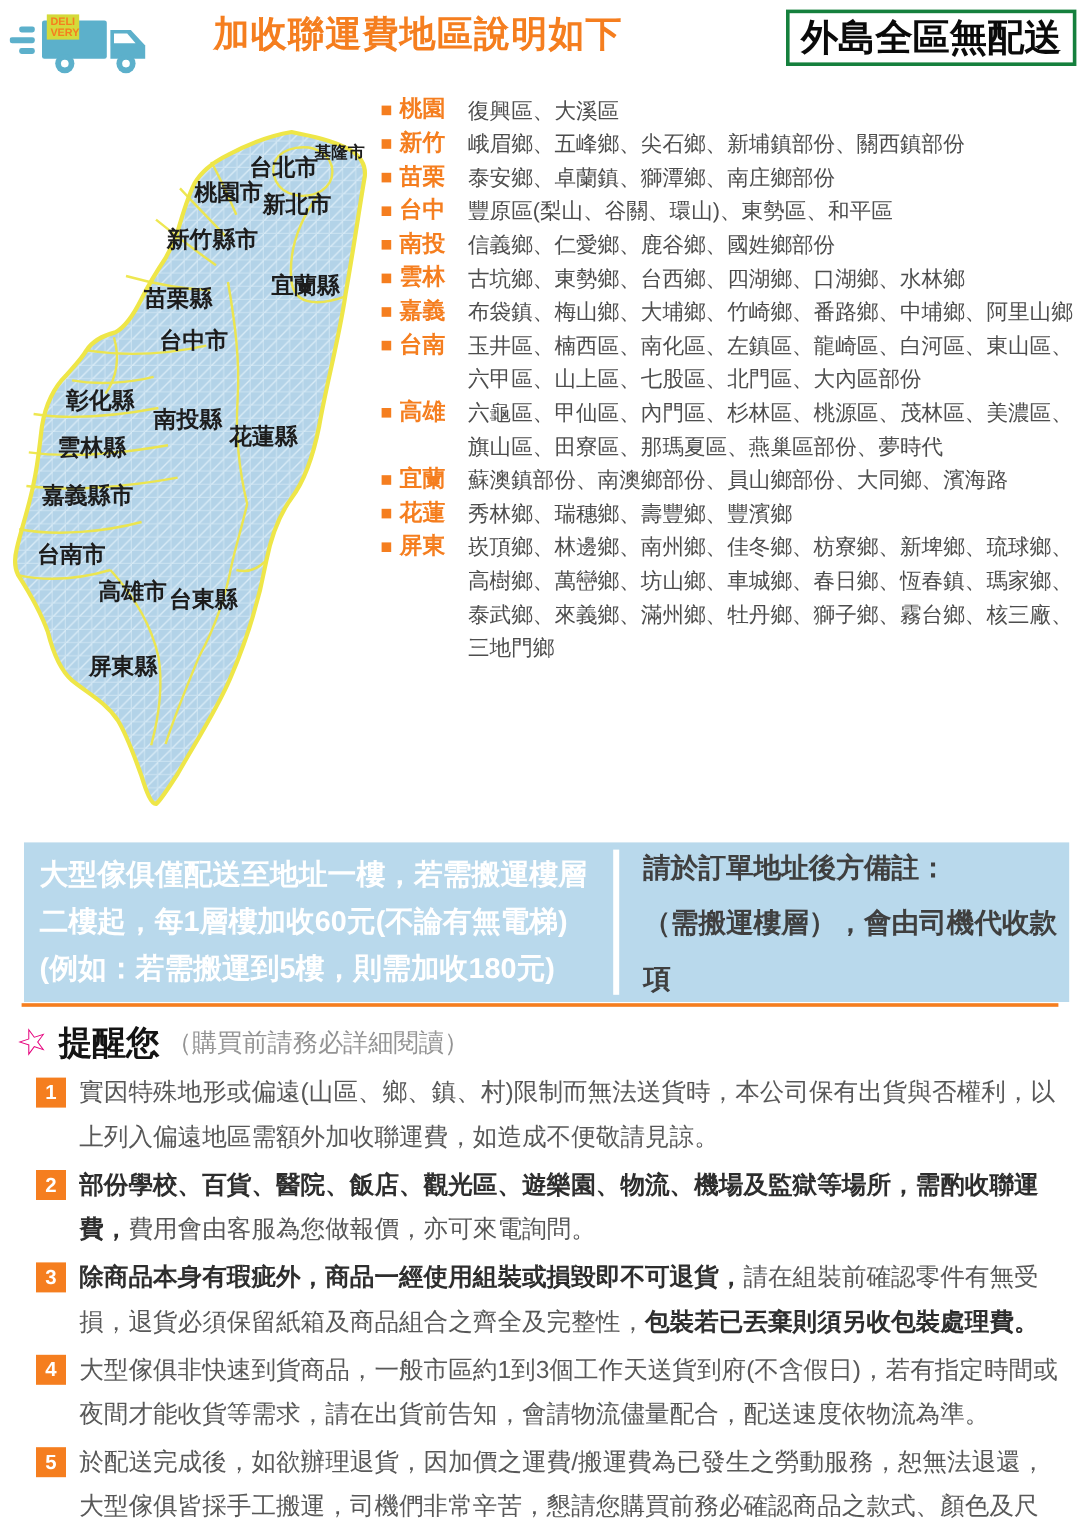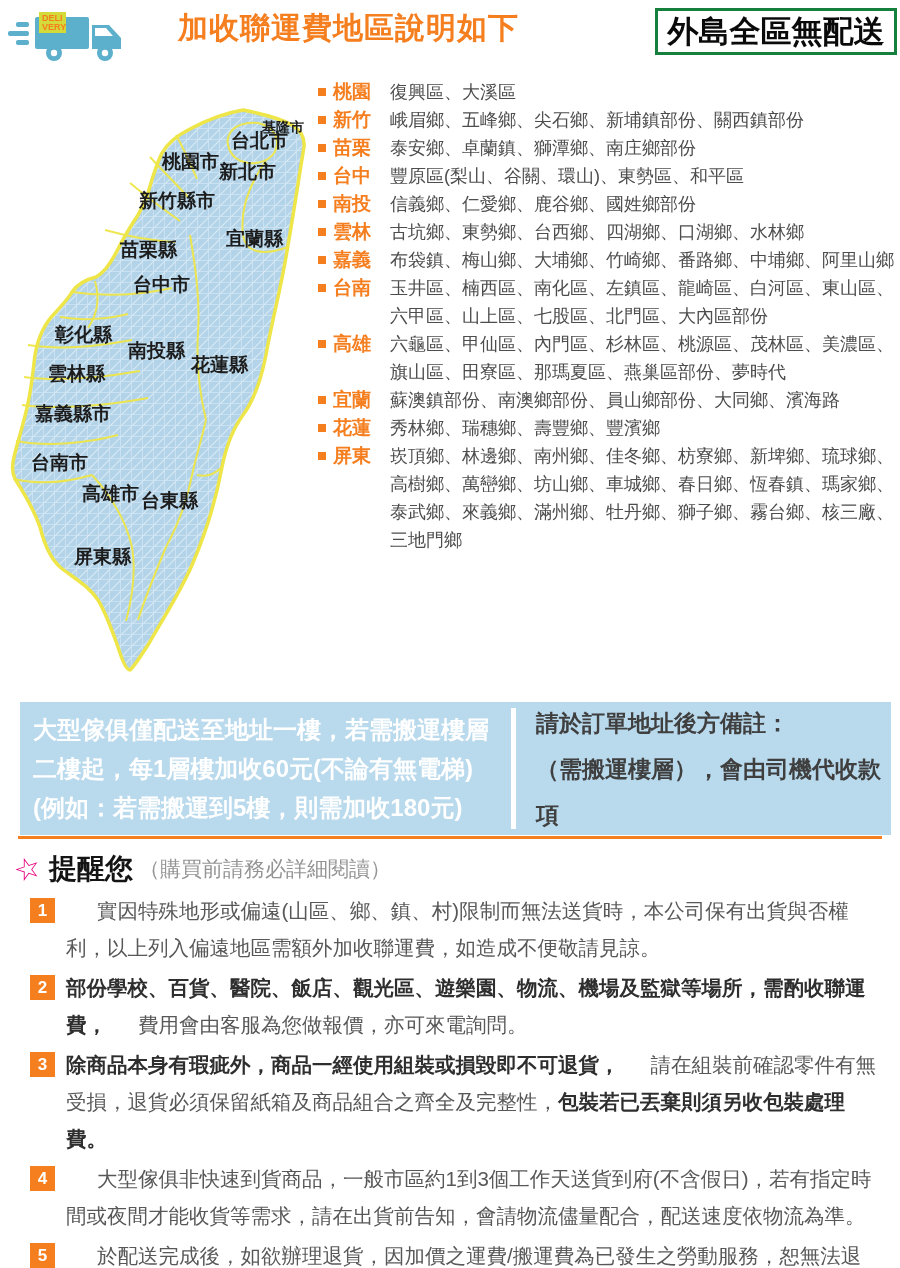--- a/index.html
+++ b/index.html
@@ -35,21 +35,21 @@
   .orange-rule{left:18px;top:836px;width:864px;height:3px;background:#f57e1f;}
   .reminder-head{left:14px;top:850px;display:flex;align-items:center;}
   .star{font-size:30px;color:#e5007d;font-weight:bold;transform:rotate(-18deg);margin-right:8px;line-height:1;}
   .rem-title{font-size:28px;font-weight:bold;color:#141414;margin-right:6px;}
   .rem-sub{font-size:21px;color:#949494;}
   .notes{left:30px;top:892px;width:852px;}
   .note{display:flex;margin-bottom:3px;}
   .note-num{flex:none;width:25px;height:25px;margin:6px 11px 0 0;background:#f57e1f;color:#fff;
        font-size:17px;font-weight:bold;display:flex;align-items:center;justify-content:center;}
   .note-text{margin:0;width:824px;font-size:20.5px;line-height:37px;}
-  .seg-n{color:#585858;font-weight:normal;margin-left:31px;}
+  .seg-n{color:#585858;font-weight:normal;}
   .seg-b{color:#2e2e2e;font-weight:bold;}
 </style>
 </head>
 <body>
 
 <svg class="abs" style="left:8px;top:8px" width="158" height="56" viewBox="0 0 158 56">
   <g fill="#5cb0cb">
     <rect x="8" y="14" width="13" height="5" rx="2"></rect>
     <rect x="0" y="23" width="21" height="5" rx="2"></rect>
     <rect x="8" y="32" width="13" height="5" rx="2"></rect>
@@ -109,21 +109,21 @@
     <path d="M16,356 C48,362 88,358 118,350"></path>
     <path d="M14,394 C40,400 68,397 92,390"></path>
     <path d="M206,335 C200,360 196,372 193,386 C188,412 178,440 166,462"></path>
     <path d="M92,390 C112,412 126,436 132,462 C136,486 133,510 126,536"></path>
     <path d="M166,462 C156,486 146,510 138,535"></path>
     <path d="M222,382 C214,390 205,392 197,390"></path>
   </g>
 </svg>
 
 <div class="map-label small" style="left:262px;top:120px">基隆市</div>
-<div class="map-label" style="left:231px;top:131px">台北市</div>
+<div class="map-label" style="left:208px;top:131px">台北市</div>
 <div class="map-label" style="left:162px;top:152px">桃園市</div>
 <div class="map-label" style="left:219px;top:162px">新北市</div>
 <div class="map-label" style="left:139px;top:191px">新竹縣市</div>
 <div class="map-label" style="left:120px;top:240px">苗栗縣</div>
 <div class="map-label" style="left:226px;top:229px">宜蘭縣</div>
 <div class="map-label" style="left:133px;top:275px">台中市</div>
 <div class="map-label" style="left:55px;top:325px">彰化縣</div>
 <div class="map-label" style="left:128px;top:341px">南投縣</div>
 <div class="map-label" style="left:48px;top:364px">雲林縣</div>
 <div class="map-label" style="left:191px;top:355px">花蓮縣</div>

